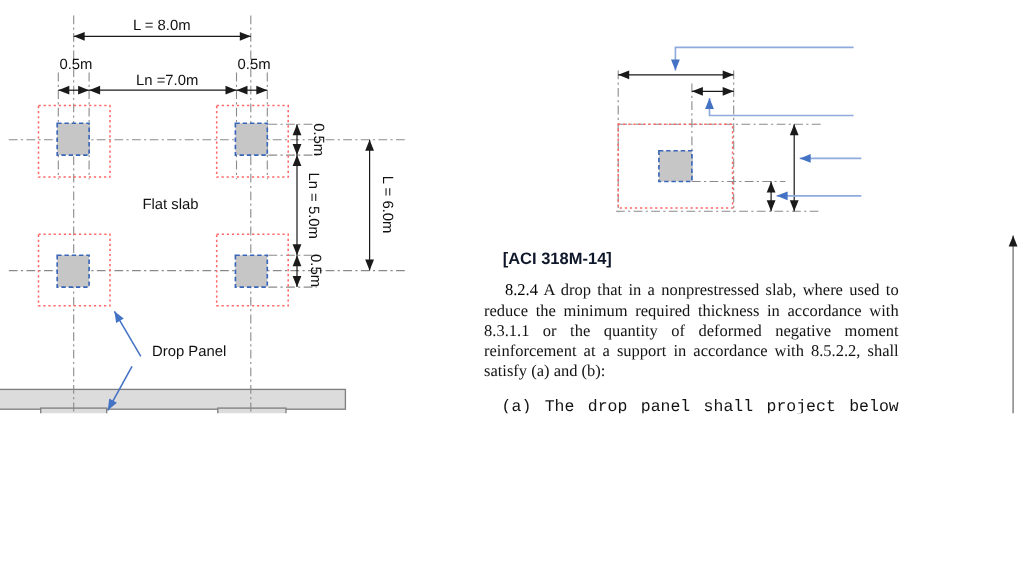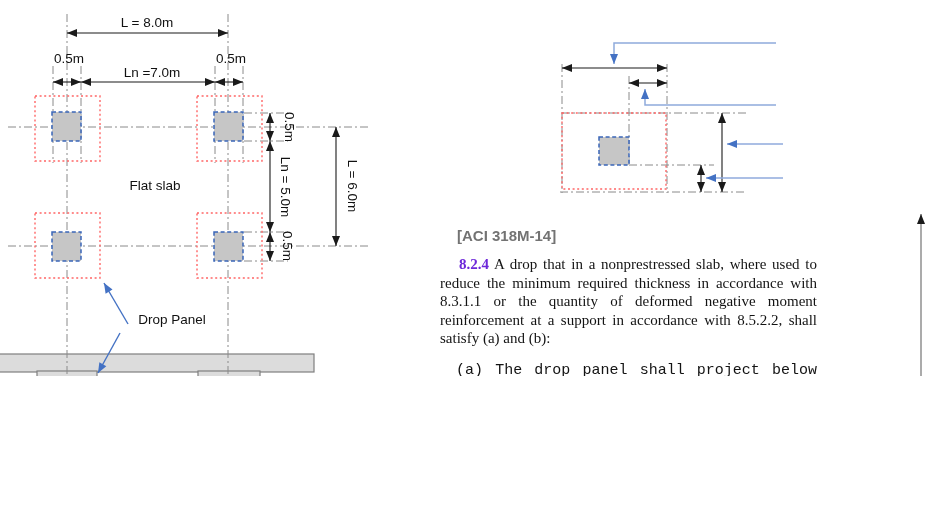--- a/index.html
+++ b/index.html
@@ -13,24 +13,24 @@
   .bl{stroke:#4472c4;stroke-width:1.4;fill:none;}
   .bll{stroke:#8faadc;stroke-width:1.5;fill:none;}
   .gl{stroke:#7f7f7f;stroke-width:1.3;fill:none;}
   .slab{fill:#dcdcdc;stroke:#7f7f7f;stroke-width:1.2;}
   .pier{fill:#ffffff;stroke:#7f7f7f;stroke-width:1.2;}
   .lbl{font-family:"Liberation Sans",sans-serif;font-size:13.5px;fill:#111;}
   .wm{fill:none;stroke:#efefef;}
   #codeblock{position:absolute;left:440px;top:227px;width:377px;
              font-family:"Liberation Serif",serif;font-size:15px;color:#131313;}
   #codeblock .heading{font-family:"Liberation Sans",sans-serif;font-weight:bold;
-             font-size:15px;color:#737373;margin:0 0 11px 17px;}
+             font-size:15px;color:#0f172a;margin:0 0 11px 17px;}
   #codeblock p{margin:0;line-height:18.6px;text-align:justify;}
   #codeblock .clause{text-indent:19px;}
-  #codeblock .clause-num{color:#6d28d9;font-weight:bold;margin-right:5px;}
+  #codeblock .clause-num{color:#000000;font-weight:normal;margin-right:5px;}
   #codeblock .item-a{margin:14px 0 0 16px;font-family:Liberation Mono, monospace;}
   #codeblock .item-b-box{margin:3px -22px 0 11px;border:2px solid #ee2211;
              border-radius:13px;padding:1px 21px 4px 5px;}
 </style>
 </head>
 <body>
 
 <div id="canvas">
 
 <svg width="930" height="514" viewBox="0 0 930 514">

